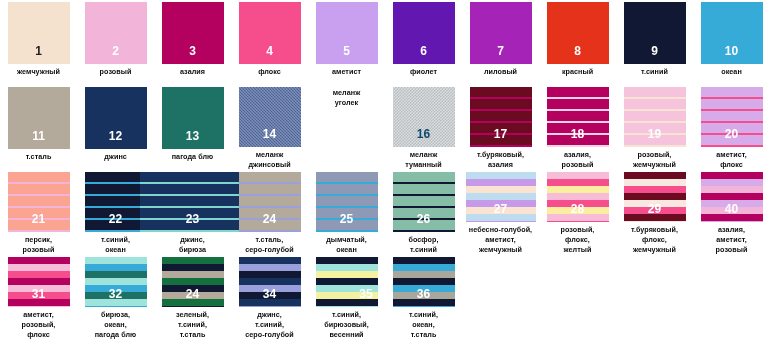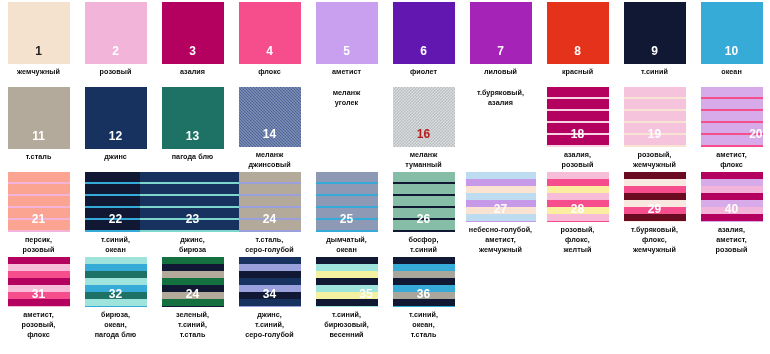--- a/index.html
+++ b/index.html
@@ -153,42 +153,45 @@
       <div class="swatch-chip melange" style="background: rgb(87, 111, 168);">
         <span class="swatch-number" style="color: rgb(255, 255, 255);">14</span>
       </div>
       <div class="swatch-label">меланж<br>джинсовый</div>
     </div>
     <div class="swatch-cell">
       <div class="swatch-label">меланж<br>уголек</div>
     </div>
     <div class="swatch-cell">
       <div class="swatch-chip melange" style="background: rgb(211, 215, 217);">
-        <span class="swatch-number" style="color: #b91c1c; margin-top: 8px;">16</span>
+        <span class="swatch-number" style="color: #0c4a6e; margin-top: 8px;">16</span>
       </div>
       <div class="swatch-label">меланж<br>туманный</div>
     </div>
     <div class="swatch-cell">
+      <div class="swatch-chip" style="background: repeating-linear-gradient(rgb(107, 11, 34) 0px, rgb(107, 11, 34) 10px, rgb(180, 0, 94) 10px, rgb(180, 0, 94) 12px);">
+        <span class="swatch-number" style="color: rgb(255, 255, 255);">17</span>
+      </div>
       <div class="swatch-label">т.буряковый,<br>азалия</div>
     </div>
     <div class="swatch-cell">
       <div class="swatch-chip" style="background: repeating-linear-gradient(rgb(180, 0, 94) 0px, rgb(180, 0, 94) 10px, rgb(247, 211, 228) 10px, rgb(247, 211, 228) 12px);">
         <span class="swatch-number" style="color: rgb(255, 255, 255);">18</span>
       </div>
       <div class="swatch-label">азалия,<br>розовый</div>
     </div>
     <div class="swatch-cell">
       <div class="swatch-chip" style="background: repeating-linear-gradient(rgb(246, 195, 221) 0px, rgb(246, 195, 221) 10px, rgb(249, 227, 210) 10px, rgb(249, 227, 210) 12px);">
         <span class="swatch-number" style="color: rgb(255, 255, 255);">19</span>
       </div>
       <div class="swatch-label">розовый,<br>жемчужный</div>
     </div>
     <div class="swatch-cell">
       <div class="swatch-chip" style="background: repeating-linear-gradient(rgb(215, 170, 233) 0px, rgb(215, 170, 233) 10px, rgb(246, 77, 140) 10px, rgb(246, 77, 140) 12px);">
-        <span class="swatch-number" style="color: rgb(255, 255, 255); text-align: right;">20</span>
+        <span class="swatch-number" style="color: rgb(255, 255, 255);">20</span>
       </div>
       <div class="swatch-label">аметист,<br>флокс</div>
     </div>
     <div class="swatch-cell">
       <div class="swatch-chip" style="background: repeating-linear-gradient(rgb(251, 164, 145) 0px, rgb(251, 164, 145) 10px, rgb(243, 180, 218) 10px, rgb(243, 180, 218) 12px);">
         <span class="swatch-number" style="color: rgb(255, 255, 255);">21</span>
       </div>
       <div class="swatch-label">персик,<br>розовый</div>
     </div>
     <div class="swatch-cell">

